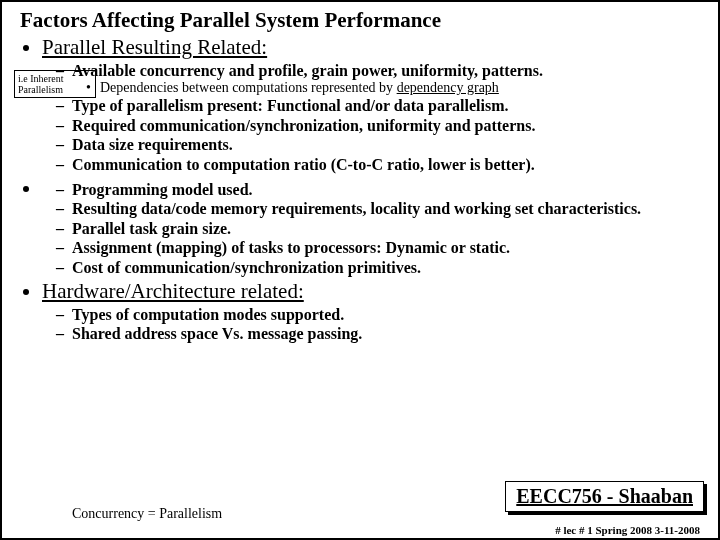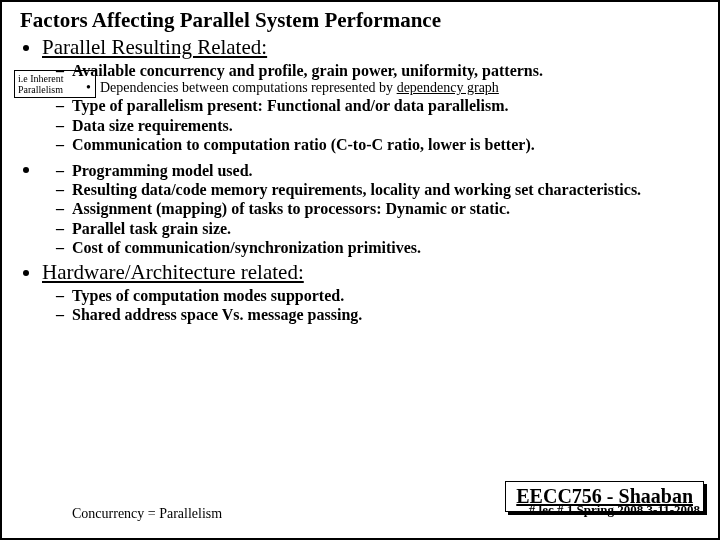--- a/index.html
+++ b/index.html
@@ -98,22 +98,22 @@
     font-size: 20px;
     font-weight: bold;
     text-decoration: underline;
     background: #fff;
     border: 1px solid #000;
     box-shadow: 3px 3px 0 #000;
   }
   .footright {
     position: absolute;
     right: 18px;
-    bottom: 20px;
-    font-size: 13px;
+    bottom: 2px;
+    font-size: 11px;
     font-weight: bold;
   }
 </style>
 </head>
 <body>
 
 <div class="slide">
 
   <div class="title">Factors Affecting Parallel System Performance</div>
 
@@ -124,31 +124,32 @@
     <li>
       <span class="hd">Parallel Resulting Related:</span>
       <ul class="sub">
         <li>Available concurrency and profile, grain power, uniformity, patterns.</li>
         <ul class="dep">
           <li>
             <span>Dependencies between computations represented by </span><span class="und">dependency graph</span>
           </li>
         </ul>
         <li>Type of parallelism present: Functional and/or data parallelism.</li>
+        <li>Required communication/synchronization, uniformity and patterns.</li>
         <li>Data size requirements.</li>
         <li>Communication to computation ratio  (C-to-C ratio, lower is better).</li>
       </ul>
     </li>
 
     <li>
       <ul class="sub">
         <li>Programming model used.</li>
         <li>Resulting data/code memory requirements, locality and working set characteristics.</li>
+        <li>Parallel task grain size.</li>
         <li>Assignment (mapping) of tasks to processors: Dynamic or static.</li>
-        <li>Parallel task grain size.</li>
         <li>Cost of communication/synchronization primitives.</li>
       </ul>
     </li>
 
     <li>
       <span class="hd">Hardware/Architecture related:</span>
       <ul class="sub">
         <li>Types of computation modes supported.</li>
         <li>Shared address space Vs. message passing.</li>
       </ul>

